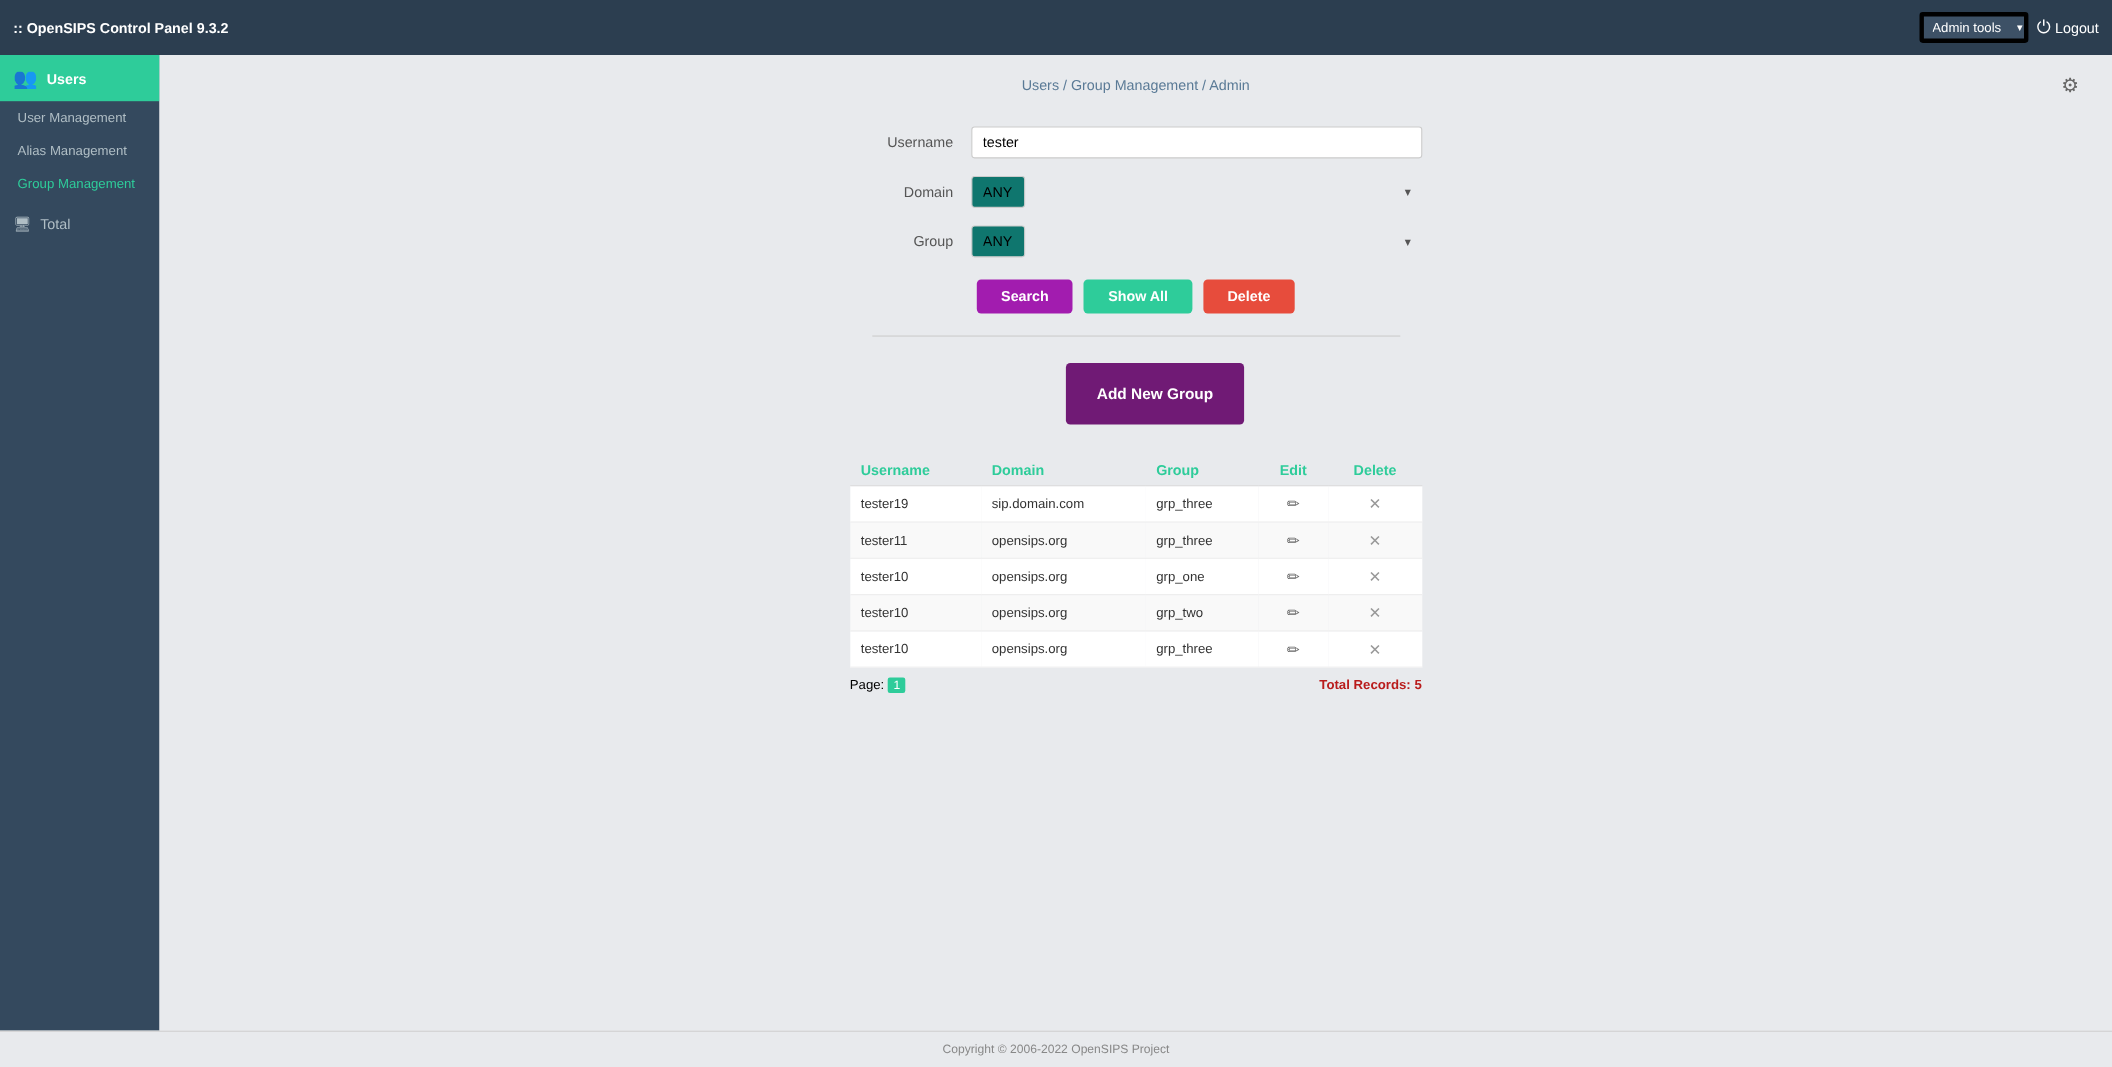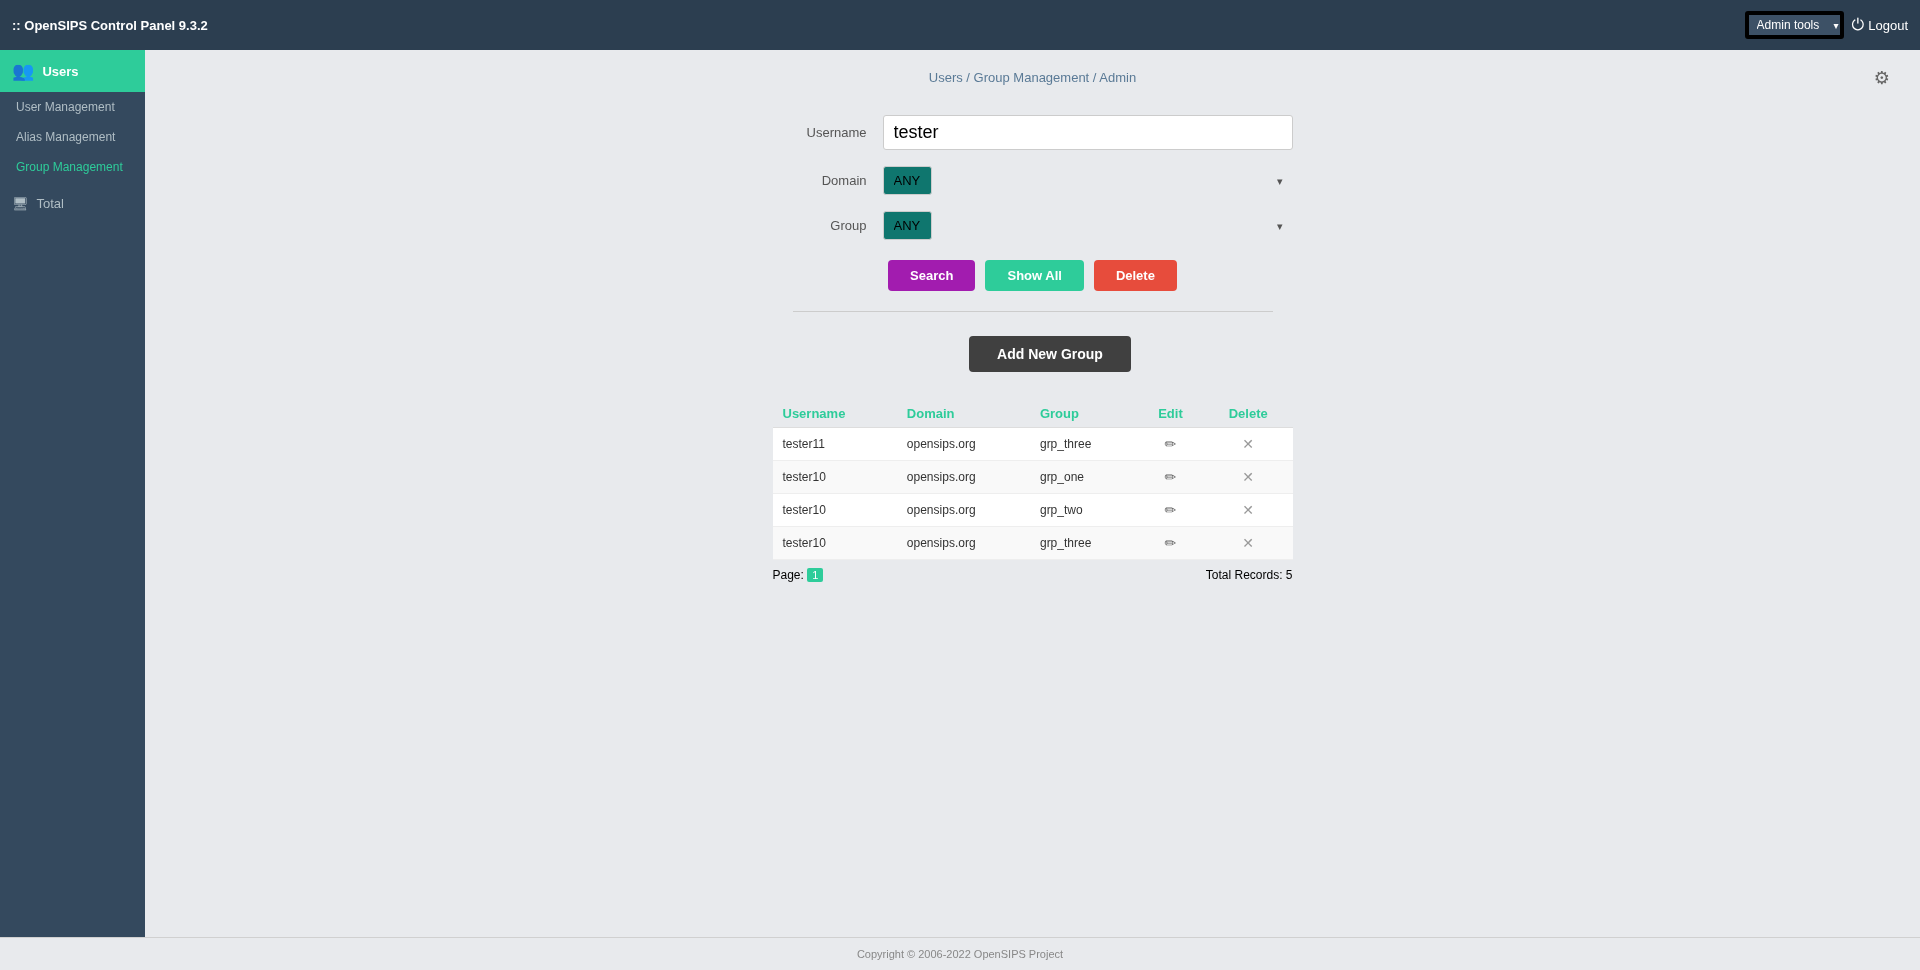--- a/index.html
+++ b/index.html
@@ -159,21 +159,21 @@
       padding-right: 16px;
       color: #555;
       font-size: 13px;
       flex-shrink: 0;
     }
     .form-input {
       flex: 1;
       border: 1px solid #ccc;
       border-radius: 3px;
       padding: 6px 10px;
-      font-size: 18px;
+      font-size: 13px;
       background: #fff;
       outline: none;
     }
     .form-select {
       flex: 1;
       border: 1px solid #ccc;
       border-radius: 3px;
       padding: 6px 10px;
       font-size: 13px;
       background: #0f766e;
@@ -209,21 +209,21 @@
       border: none;
       border-radius: 4px;
       cursor: pointer;
       font-size: 13px;
       font-weight: bold;
       color: #fff;
     }
     .btn-search { background: #a21caf; }
     .btn-showall { background: #2ecc9a; }
     .btn-delete { background: #e74c3c; }
-    .btn-addgroup { background: #404040; padding: 10px 28px; font-size: 14px; margin-left: 35px; }
+    .btn-addgroup { background: #701a75; padding: 20px 28px; font-size: 14px; margin-left: 35px; }
 
     
     .divider {
       border: none;
       border-top: 1px solid #ccc;
       margin: 10px 0 24px 0;
       max-width: 480px;
       margin-left: auto;
       margin-right: auto;
     }
@@ -287,22 +287,22 @@
       font-size: 12px;
     }
     .page-num {
       background: #2ecc9a;
       color: #fff;
       border-radius: 2px;
       padding: 1px 5px;
       font-size: 11px;
     }
     .total-records {
-      color: #000000;
-      font-weight: normal;
+      color: #b91c1c;
+      font-weight: bold;
     }
 
     
     .footer {
       background: #e8eaed;
       text-align: center;
       padding: 10px;
       font-size: 11px;
       color: #888;
       border-top: 1px solid #d0d0d0;
@@ -392,20 +392,31 @@
         <thead>
           <tr>
             <th>Username</th>
             <th>Domain</th>
             <th>Group</th>
             <th class="center">Edit</th>
             <th class="center">Delete</th>
           </tr>
         </thead>
         <tbody id="table-body">
+        <tr>
+      <td>tester19</td>
+      <td>sip.domain.com</td>
+      <td>grp_three</td>
+      <td class="center">
+        <button class="icon-btn">✏</button>
+      </td>
+      <td class="center">
+        <button class="icon-btn delete-icon-btn">✕</button>
+      </td>
+    </tr>
             <tr>
       <td>tester11</td>
       <td>opensips.org</td>
       <td>grp_three</td>
       <td class="center">
         <button class="icon-btn">✏</button>
       </td>
       <td class="center">
         <button class="icon-btn delete-icon-btn">✕</button>
       </td>

